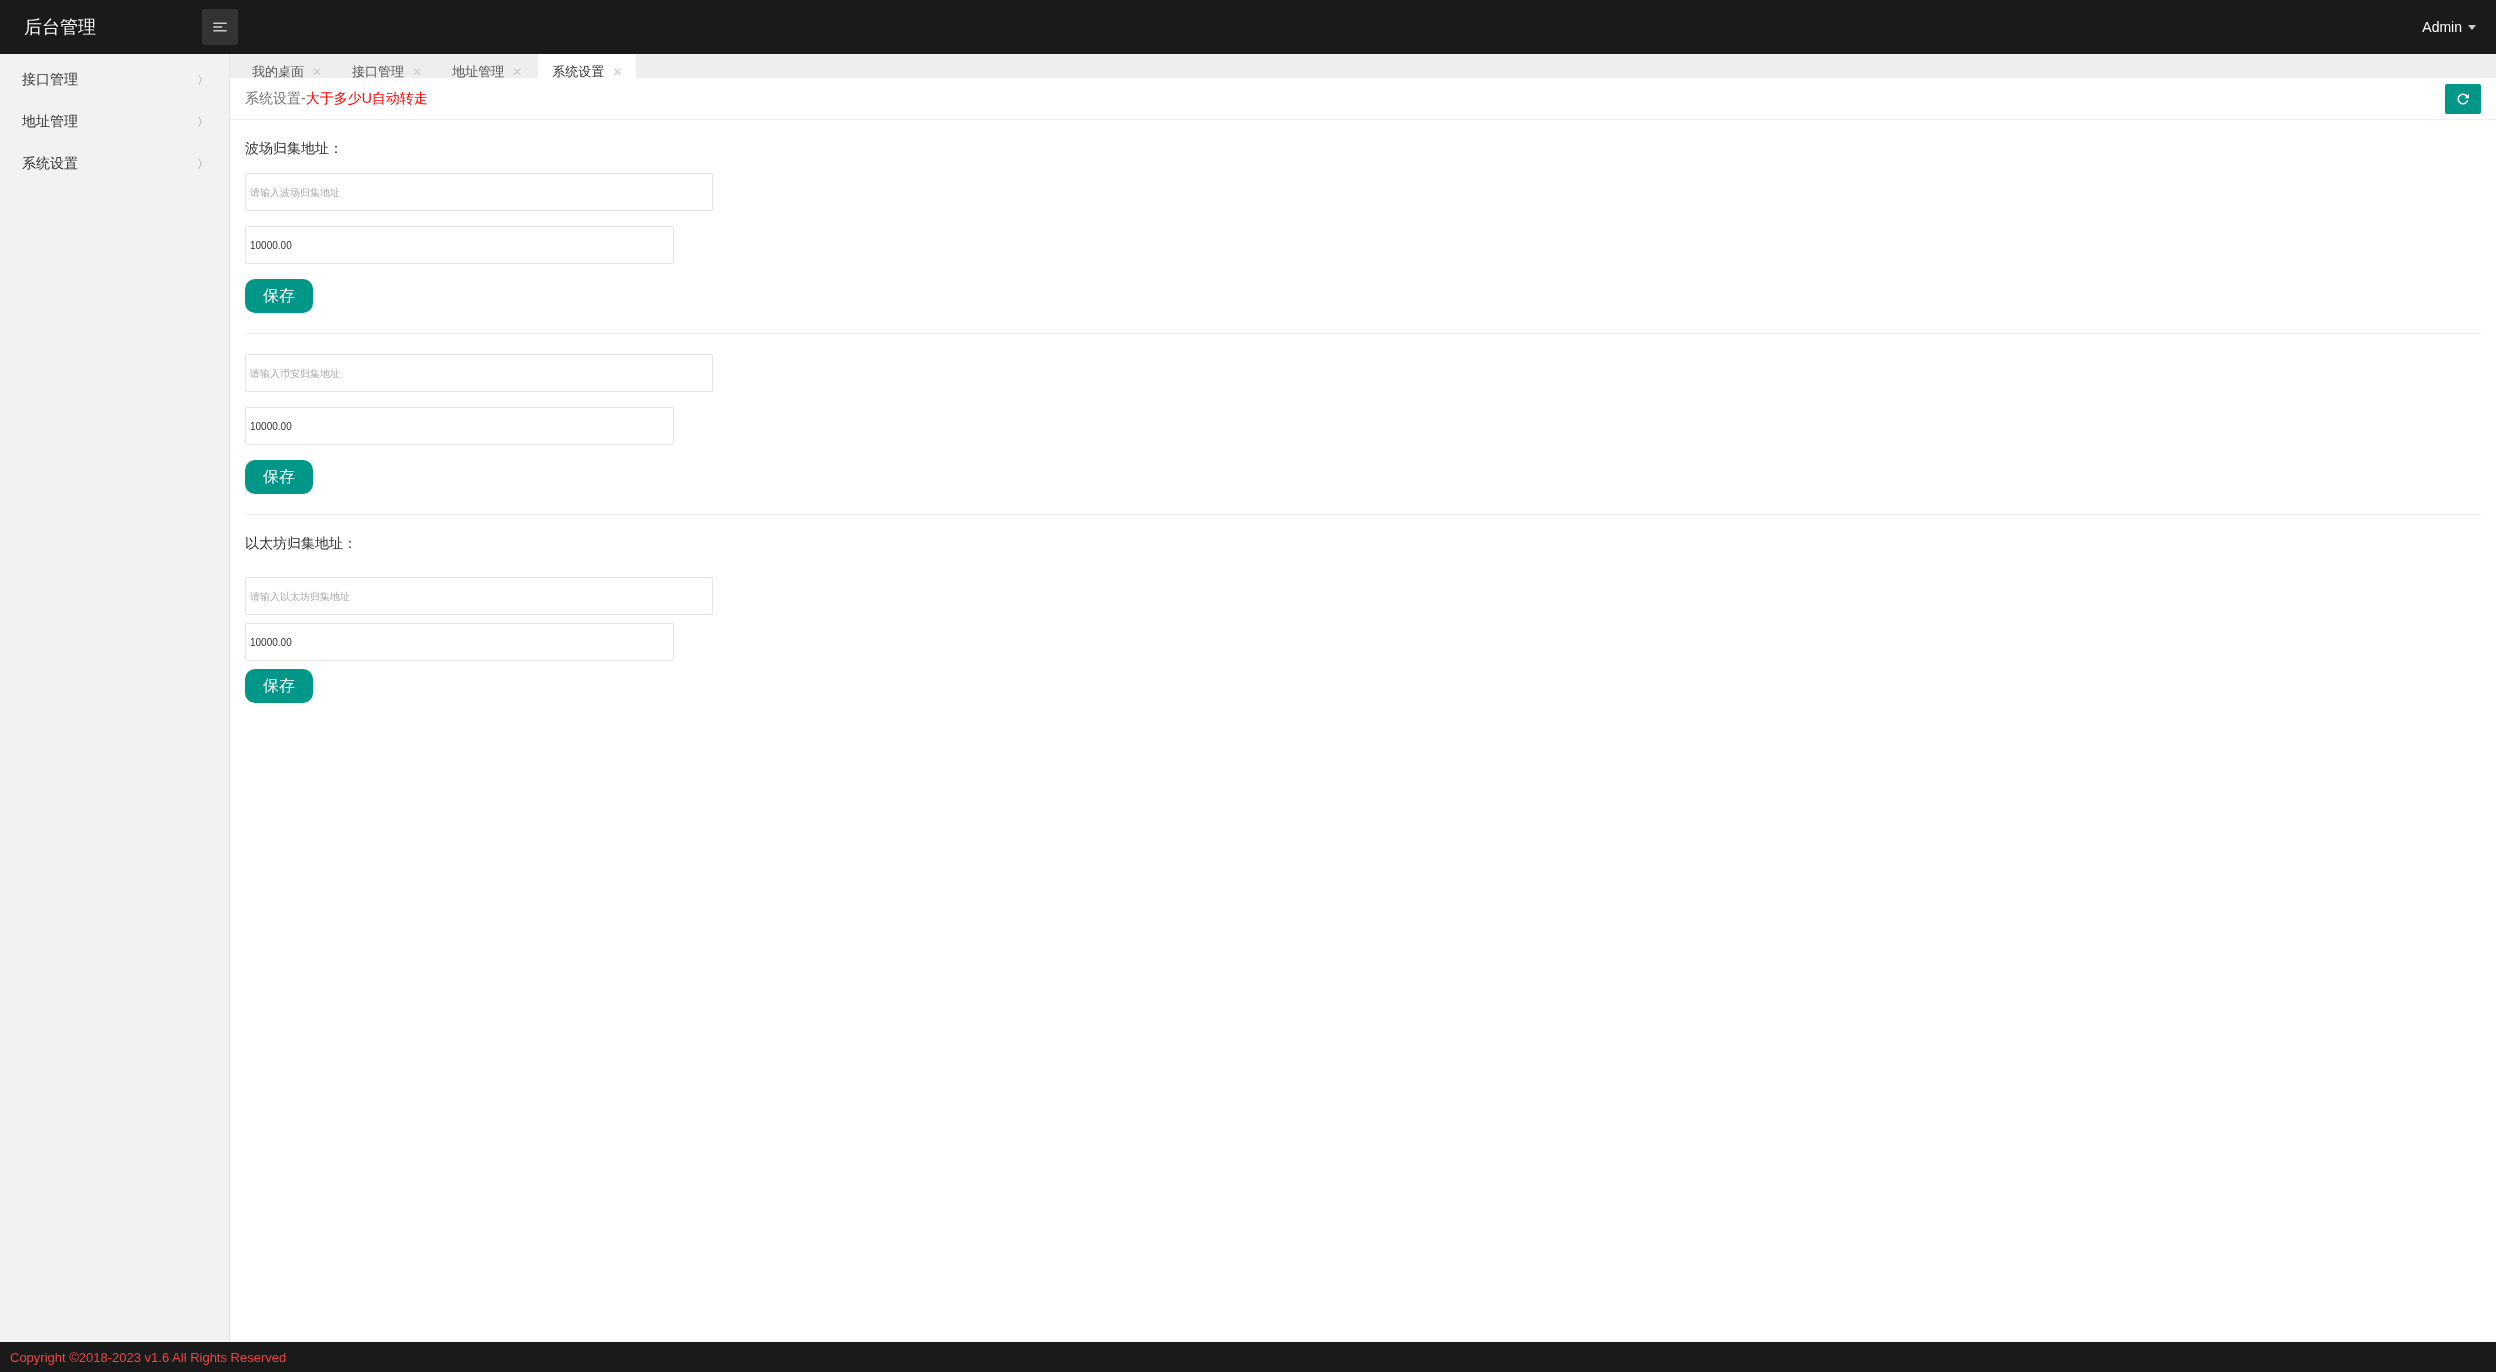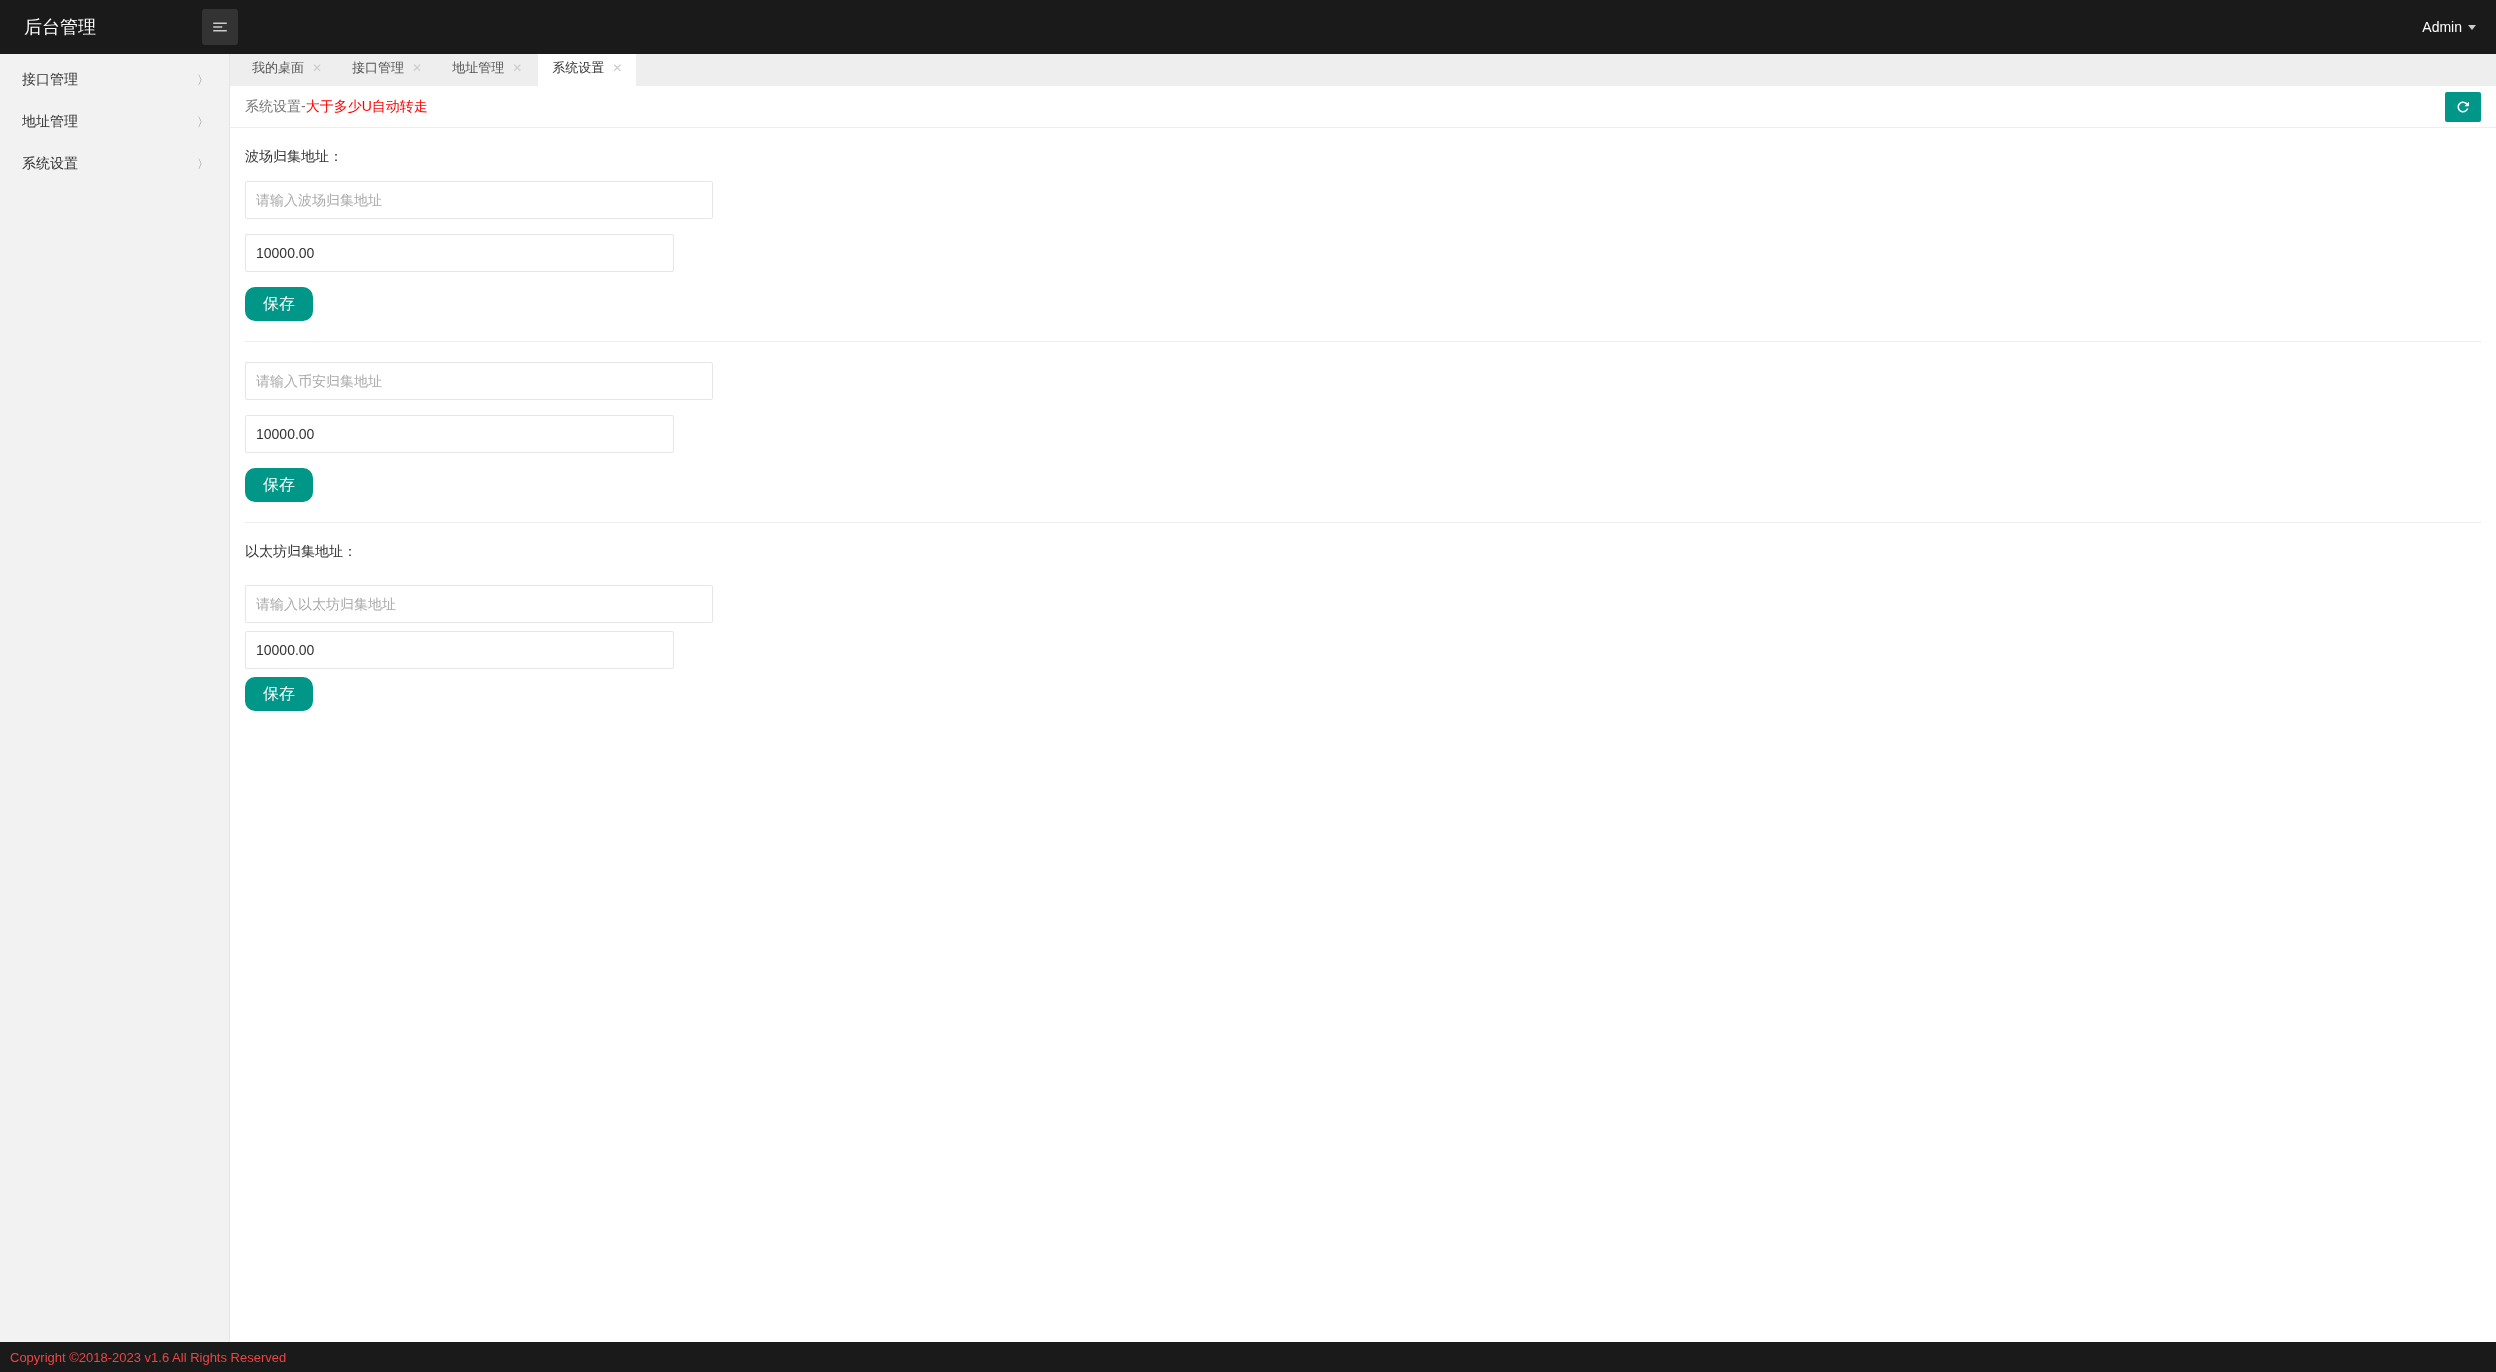--- a/index.html
+++ b/index.html
@@ -90,24 +90,24 @@
       color: #888;
       font-size: 12px;
     }
     .main {
       flex: 1;
       display: flex;
       flex-direction: column;
       background: #f2f2f2;
     }
     .tabs {
-      height: 32px;
+      height: 24px;
       background: #eee;
       display: flex;
-      align-items: flex-end;
+      align-items: flex-start;
       padding-left: 8px;
     }
     .tab {
       height: 36px;
       padding: 0 14px;
       display: flex;
       align-items: center;
       color: #555;
       font-size: 13px;
       cursor: pointer;
@@ -174,22 +174,22 @@
       margin-bottom: 15px;
     }
     .form-row {
       margin-bottom: 15px;
     }
     .text-input {
       width: 468px;
       height: 38px;
       border: 1px solid #e6e6e6;
       border-radius: 2px;
-      padding: 0 10px;
-      font-size: 14px;
+      padding: 0 4px;
+      font-size: 10px;
       color: #333;
     }
     .text-input::placeholder {
       color: #aaa;
     }
     .text-input.narrow {
       width: 429px;
     }
     .btn-primary {
       display: inline-block;

